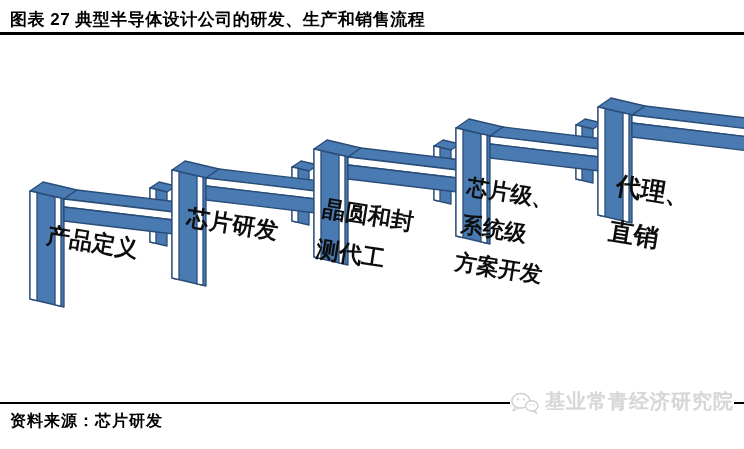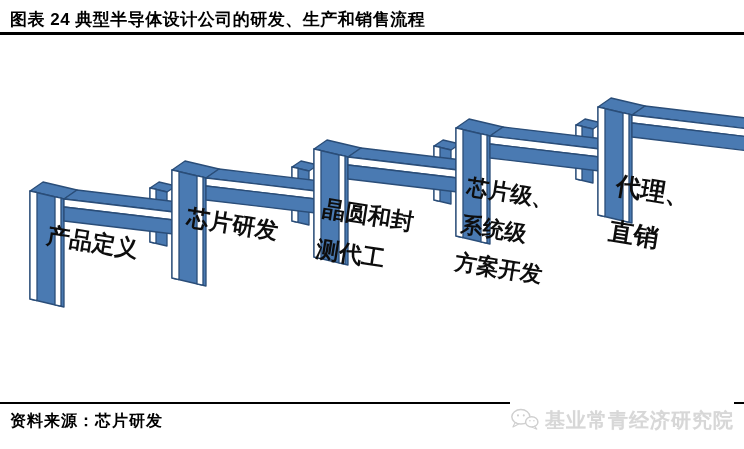--- a/index.html
+++ b/index.html
@@ -24,33 +24,33 @@
   }
   .footer-rule{
     position:absolute;left:0;top:402px;width:744px;height:2px;background:#000;
   }
   .source{
     position:absolute;left:10px;top:411px;font-size:16px;font-weight:bold;color:#000;
     letter-spacing:1px;
   }
   .watermark{
     position:absolute;left:510px;top:388px;width:224px;height:46px;
-    background:#fff;display:flex;align-items:flex-end;gap:6px;
+    background:#fff;display:flex;align-items:flex-start;gap:6px;
   }
   .watermark .wm-text{
     color:#d7d7d7;font-size:20px;font-weight:bold;letter-spacing:1px;
     text-shadow:0 0 1px #eee;white-space:nowrap;
   }
 </style>
 </head>
 <body>
 
 <div class="stage">
 
-  <div class="title">图表 24 典型半导体设计公司的研发、生产和销售流程</div>
+  <div class="title">图表 27 典型半导体设计公司的研发、生产和销售流程</div>
   <div class="title-rule"></div>
 
   <div id="diagram">
     <svg id="stairs" width="744" height="360" viewBox="0 0 744 360">
         <g transform="translate(172,94)">
           <polygon points="-22,54 -13,48 4,52 -5,58" fill="#4a7ab2" stroke="#2a4d78" stroke-width="1.3" stroke-linejoin="round"></polygon>
           <polygon points="-22,54 -5,58 -5,112 -22,108" fill="#4a7ab2" stroke="#2a4d78" stroke-width="1.3" stroke-linejoin="round"></polygon>
           <polygon points="-22,54 -16,55.4 -16,109.4 -22,108" fill="#ffffff" stroke="#2a4d78" stroke-width="1.3" stroke-linejoin="round"></polygon>
         </g>
         <g transform="translate(314,73)">

